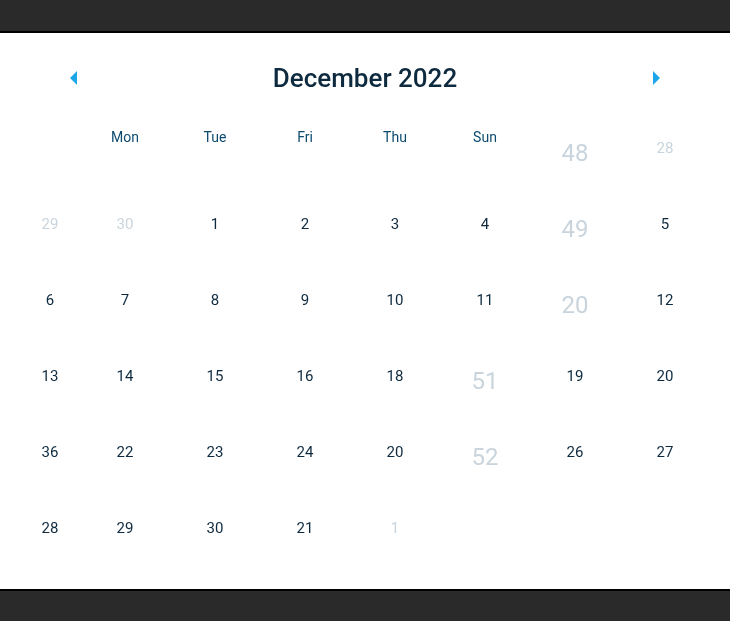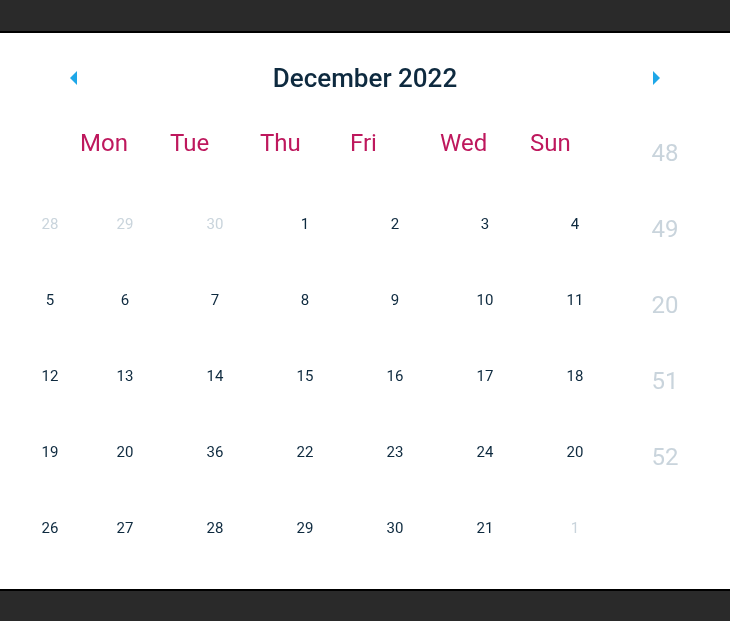--- a/index.html
+++ b/index.html
@@ -41,23 +41,23 @@
       justify-content: center;
       cursor: pointer;
     }
     .arrow-btn svg { display: block; }
     .grid {
       display: grid;
       grid-template-columns: 60px repeat(7, 1fr);
       row-gap: 0;
     }
     .hdr-cell {
-      text-align: left;
-      font-size: 24px;
-      color: #be185d;
+      text-align: center;
+      font-size: 14px;
+      color: #0c4a6e;
       padding: 14px 0 20px 0;
       font-weight: 400;
     }
     .wk-cell {
       text-align: center;
       font-size: 24px;
       color: #c9d4dc;
       padding: 24px 0;
       font-weight: 400;
     }
@@ -89,23 +89,22 @@
       <svg width="12" height="16" viewBox="0 0 12 16">
         <polygon points="3,1 3,15 10,8" fill="#1ea7e8"></polygon>
       </svg>
     </div>
   </div>
 
   <div class="grid">
     <div class="hdr-cell"></div>
     <div class="hdr-cell">Mon</div>
     <div class="hdr-cell">Tue</div>
+    <div class="hdr-cell">Fri</div>
     <div class="hdr-cell">Thu</div>
-    <div class="hdr-cell">Fri</div>
-    <div class="hdr-cell">Wed</div>
     <div class="hdr-cell">Sun</div>
 
   <div class="wk-cell">48</div>
       <div class="day-cell other">28</div>
       <div class="day-cell other">29</div>
       <div class="day-cell other">30</div>
       <div class="day-cell">1</div>
       <div class="day-cell">2</div>
       <div class="day-cell">3</div>
       <div class="day-cell">4</div>
@@ -116,21 +115,20 @@
       <div class="day-cell">8</div>
       <div class="day-cell">9</div>
       <div class="day-cell">10</div>
       <div class="day-cell">11</div>
       <div class="wk-cell">20</div>
       <div class="day-cell">12</div>
       <div class="day-cell">13</div>
       <div class="day-cell">14</div>
       <div class="day-cell">15</div>
       <div class="day-cell">16</div>
-      <div class="day-cell">17</div>
       <div class="day-cell">18</div>
       <div class="wk-cell">51</div>
       <div class="day-cell">19</div>
       <div class="day-cell">20</div>
       <div class="day-cell">36</div>
       <div class="day-cell">22</div>
       <div class="day-cell">23</div>
       <div class="day-cell">24</div>
       <div class="day-cell">20</div>
       <div class="wk-cell">52</div>

